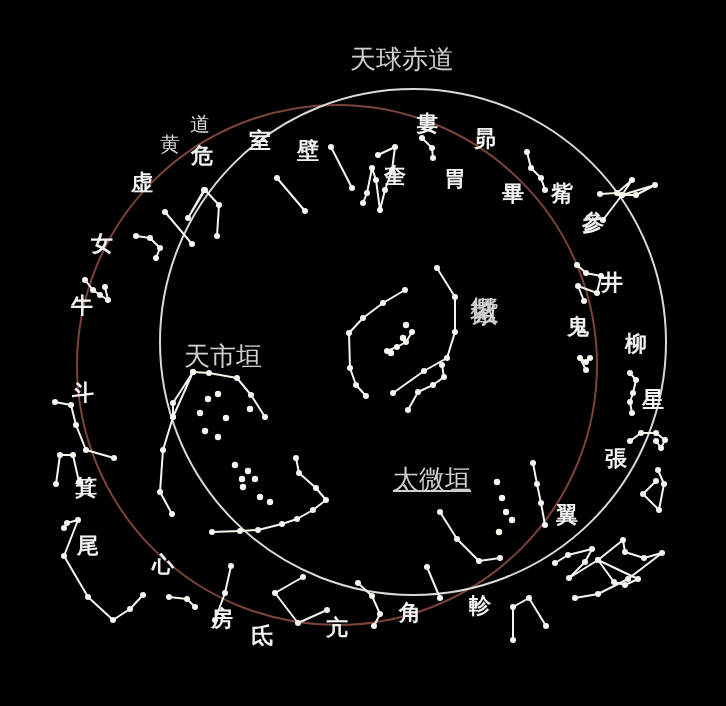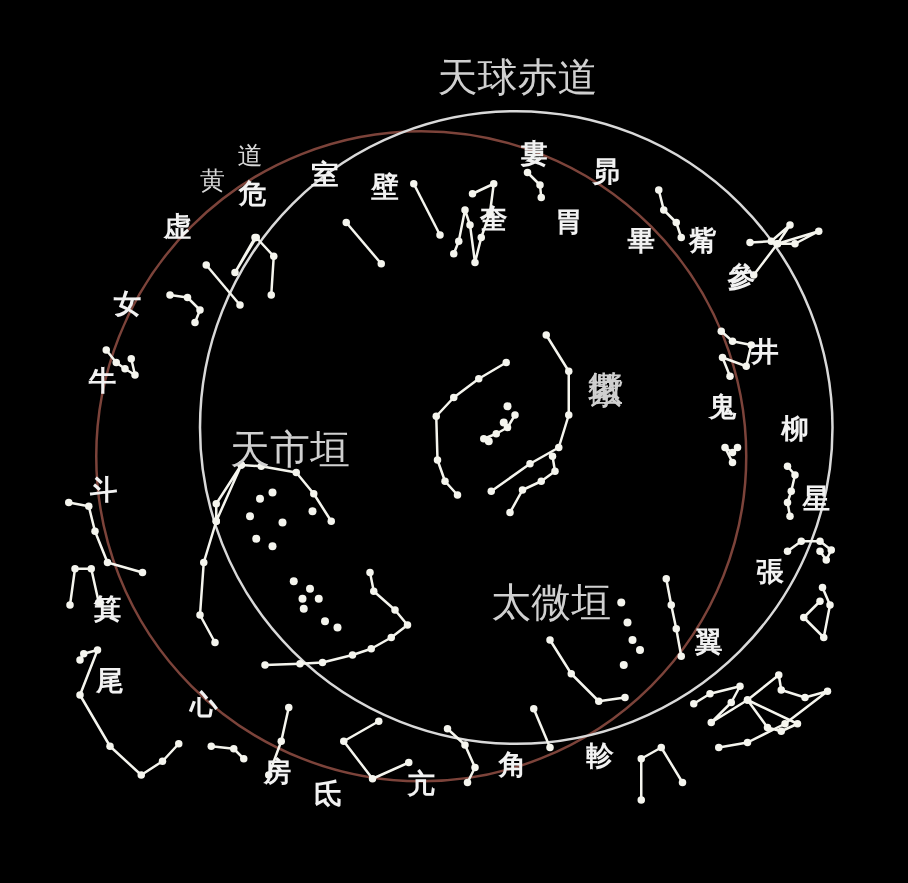--- a/index.html
+++ b/index.html
@@ -1,20 +1,20 @@
 <!DOCTYPE html>
 <html><head>
 <meta charset="utf-8">
 <style>
   html, body { margin:0; padding:0; background:#000; }
   body { width:726px; height:706px; overflow:hidden; position:relative; font-family:"DejaVu Sans", sans-serif; }
   #map { position:absolute; left:0; top:0; width:726px; height:706px; }
   .lbl { position:absolute; color:#e8e8e8; white-space:nowrap; line-height:1; }
   .mansion { font-family:"DejaVu Serif", serif; font-size:22px; color:#f2f2f2; font-weight:bold; }
-  .big { font-size:32px; color:#d0d0d0; }
+  .big { font-size:26px; color:#d0d0d0; }
   .enclosure-v { writing-mode:vertical-rl; font-size:28px; color:#d0d0d0; }
   .ecl { font-size:20px; color:#d8d8d8; }
 </style>
 </head>
 <body>
 
 <svg id="map" viewBox="0 0 726 706" xmlns="http://www.w3.org/2000/svg">
   <circle id="ecliptic" fill="none" stroke="#8a4a40" stroke-width="2" opacity="0.9" cx="337" cy="365" r="260"></circle>
   <circle id="equator" fill="none" stroke="#d9d9d9" stroke-width="2" cx="413" cy="342" r="253"></circle>
   <g id="constellation-layer">
@@ -320,21 +320,21 @@
       <circle cx="391" cy="353" r="3.2" fill="#f5f5ee"></circle>
     </g>
 </svg>
 
 <div class="lbl big" style="left:350px;top:46px;">天球赤道</div>
 <div class="lbl ecl" style="left:160px;top:134px;">黄</div>
 <div class="lbl ecl" style="left:190px;top:114px;">道</div>
 
 <div class="lbl big" style="left:184px;top:343px;">天市垣</div>
 <div class="lbl enclosure-v" style="left:470px;top:275px;">紫微垣</div>
-<div class="lbl big" style="left:393px;top:466px;">太微垣</div>
+<div class="lbl big" style="left:393px;top:466px;text-decoration:underline;">太微垣</div>
 
 <div id="mansion-layer">
     <div class="lbl mansion" style="left: 399px; top: 601px;">角</div>
     <div class="lbl mansion" style="left: 326px; top: 616px;">亢</div>
     <div class="lbl mansion" style="left: 251px; top: 624px;">氐</div>
     <div class="lbl mansion" style="left: 211px; top: 607px;">房</div>
     <div class="lbl mansion" style="left: 152px; top: 553px;">心</div>
     <div class="lbl mansion" style="left: 77px; top: 534px;">尾</div>
     <div class="lbl mansion" style="left: 75px; top: 476px;">箕</div>
     <div class="lbl mansion" style="left: 72px; top: 381px;">斗</div>

